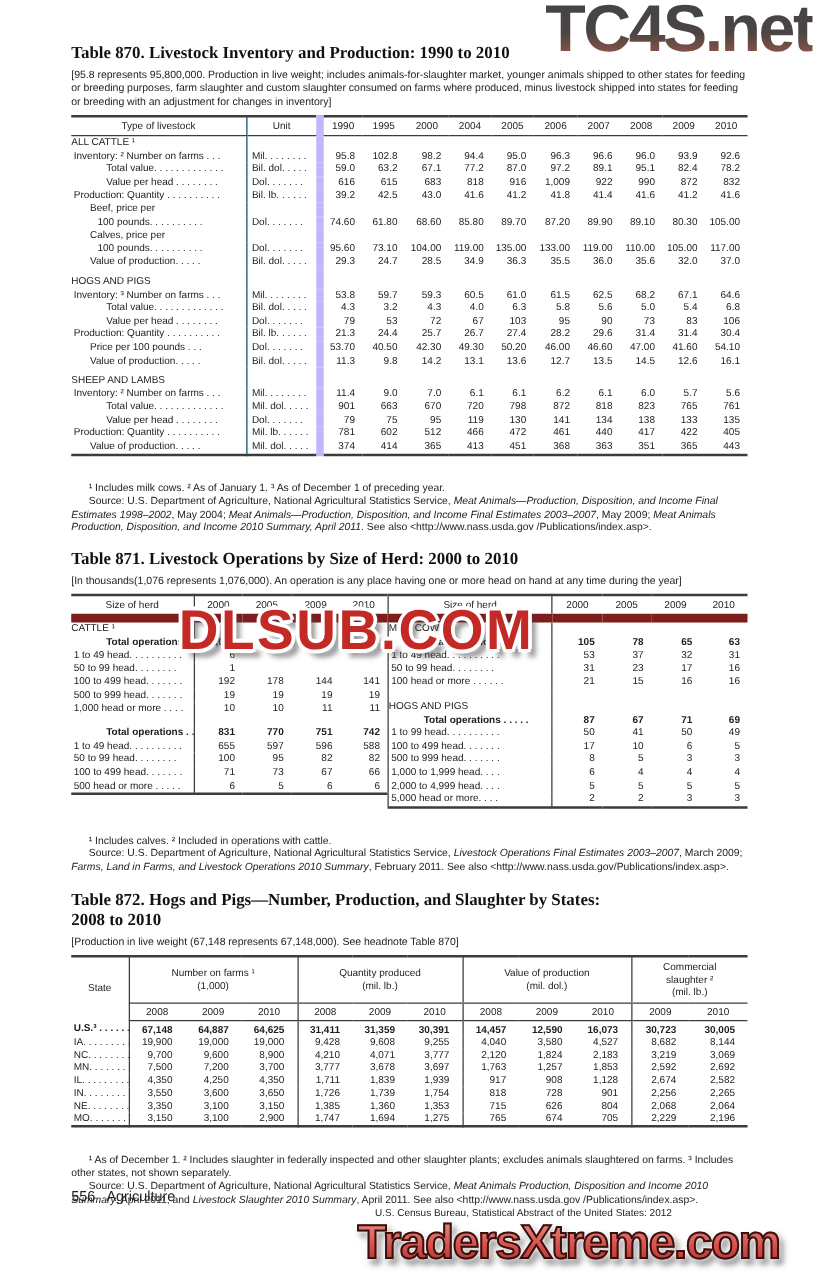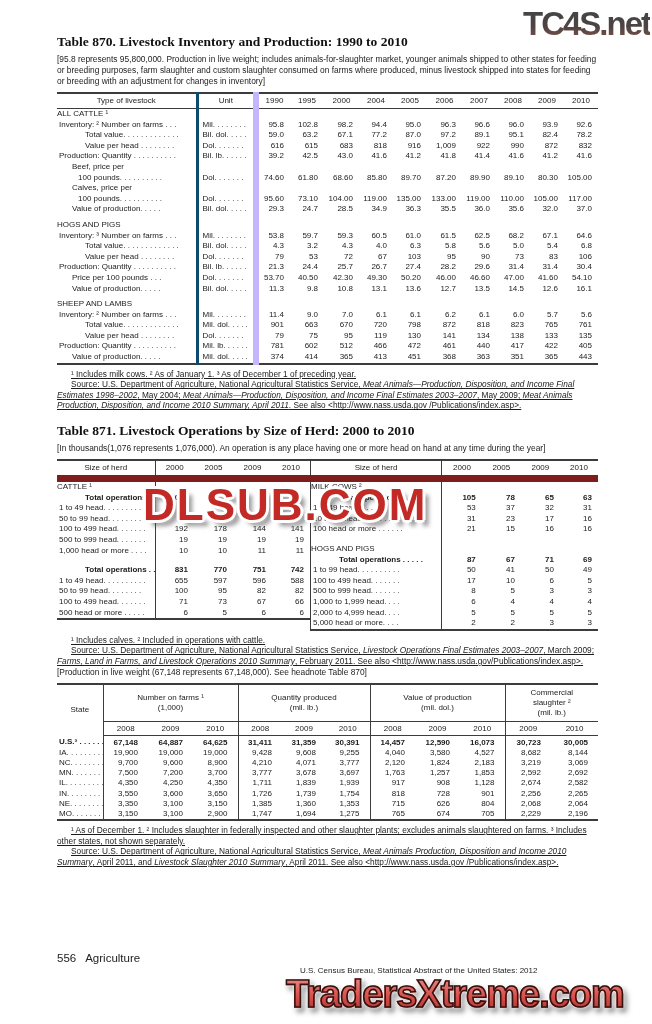--- a/index.html
+++ b/index.html
@@ -28,21 +28,21 @@
   .unit { text-align:left; padding-left:4px;margin-top:44px; }
   tr.sec td:first-child { text-align:left; padding-left:0; }
   tr.sp td { padding-top:5px; }
   tr.gap td { height:9px; }
   tr.b td { font-weight:bold; }
   tr.us td { padding-top:2px; }
 
   
   .t870 { border-top:2px solid #3c3c3c; border-bottom:2px solid #3c3c3c; }
   .t870 th { border-bottom:1px solid #3c3c3c; }
-  .t870 th:nth-child(2), .t870 td:nth-child(2) { border-left:3px solid #0c4a6e; }
+  .t870 th:nth-child(2), .t870 td:nth-child(2) { border-left:1px solid #0c4a6e; }
   .t870 th:nth-child(3), .t870 td:nth-child(3) { border-left:6px solid #c4b5fd; }
 
   
   .t871wrap { display:flex; margin-top:2px; }
   .t871 { border-top:2px solid #3c3c3c; border-bottom:2px solid #3c3c3c; }
   .t871 th { border-bottom:7px solid #7f1d1d; }
   .t871 th:nth-child(2), .t871 td:nth-child(2) { border-left:1px solid #3c3c3c; }
   .t871L { width:253px; }
   .t871R { width:288px; }
   .t871R table { border-left:1px solid #3c3c3c; }
@@ -52,33 +52,33 @@
   .t872 th.grp { border-left:1px solid #3c3c3c; border-bottom:1px solid #3c3c3c; white-space:pre-line; line-height:10px; padding:3px 0; }
   .t872 th.state { vertical-align:middle; }
   .t872 tr.yrs th { border-bottom:1.5px solid #3c3c3c; padding:2px 0; }
   .t872 tr.yrs th:nth-child(1), .t872 tr.yrs th:nth-child(4),
   .t872 tr.yrs th:nth-child(7), .t872 tr.yrs th:nth-child(10) { border-left:1px solid #3c3c3c; }
   .t872 td:nth-child(2), .t872 td:nth-child(5),
   .t872 td:nth-child(8), .t872 td:nth-child(11) { border-left:1px solid #3c3c3c; }
   .t872 td { line-height:10.2px; }
   .t872 .num { padding-right:10px; }
 
-  .fnblock { font-size:8.3px; line-height:10.6px; margin:4px 0 0 0;text-decoration:underline; }
+  .fnblock { font-size:8.3px; line-height:10.6px; margin:20px 0 0 0; }
   .fnblock p { margin:0; text-indent:14px; }
   .it { font-style:italic; }
 
   
   .footer-left { position:absolute; left:57px; top:952px; font-size:11.5px; color:#222; }
   .footer-left .pg { margin-right:9px; }
   .census { position:absolute; left:300px; top:966px; font-size:8px; color:#222; z-index:1; }
 
   
   .wm-top {
     position:absolute; top:0px; right:2px; z-index:5;
-    font-size:33px; font-weight:bold; letter-spacing:-2px; line-height:48px;
+    font-size:53px; font-weight:bold; letter-spacing:-2px; line-height:48px;
     color:#474042;
     background:linear-gradient(180deg,#454545 25%,#4c4442 55%,#7d5048 82%,#96665c 100%);
     -webkit-background-clip:text; background-clip:text;
     -webkit-text-fill-color:transparent;
   }
   .wm-mid {
     position:absolute; left:143px; top:482px; z-index:5;
     font-size:44px; font-weight:bold; letter-spacing:2px; line-height:46px;
     transform:scaleY(1.02);
     color:#c32a26;
@@ -364,21 +364,21 @@
             <td class="num">46.60</td>
             <td class="num">47.00</td>
             <td class="num">41.60</td>
             <td class="num">54.10</td>
           </tr>
           <tr>
             <td class="lbl ind2">Value of production. . . . .</td>
             <td class="unit">Bil. dol. . . . .</td>
             <td class="num">11.3</td>
             <td class="num">9.8</td>
-            <td class="num">10.8</td>
+            <td class="num">14.2</td>
             <td class="num">13.1</td>
             <td class="num">13.6</td>
             <td class="num">12.7</td>
             <td class="num">13.5</td>
             <td class="num">14.5</td>
             <td class="num">12.6</td>
             <td class="num">16.1</td>
           </tr>
           <tr class="sec sp">
             <td class="lbl">SHEEP AND LAMBS</td>
@@ -709,20 +709,22 @@
             </tbody>
         </table>
       </div>
     </div>
 
     <div class="fnblock">
       <p>¹ Includes calves. ² Included in operations with cattle.</p>
       <p><span>Source: U.S. Department of Agriculture, National Agricultural Statistics Service, </span><span class="it">Livestock Operations Final Estimates 2003–2007</span><span>, March 2009; </span><span class="it">Farms, Land in Farms, and Livestock Operations 2010 Summary</span><span>, February 2011. See also &lt;http://www.nass.usda.gov/Publications/index.asp&gt;.</span></p>
     </div>
 
+    <h2 class="tbl-title" style="margin-top:13px">Table 872. Hogs and Pigs—Number, Production, and Slaughter by States:
+2008 to 2010</h2>
     <p class="headnote">[Production in live weight (67,148 represents 67,148,000). See headnote Table 870]</p>
 
     <table class="t872">
       <colgroup>
         <col style="width:46px">
         <col style="width:45px">
           <col style="width:45px">
           <col style="width:45px">
         <col style="width:44px">
           <col style="width:44px">

